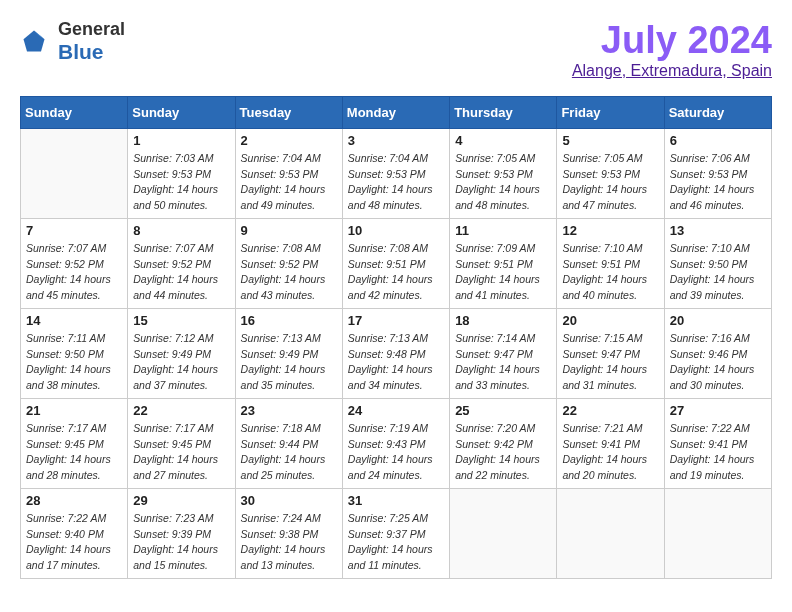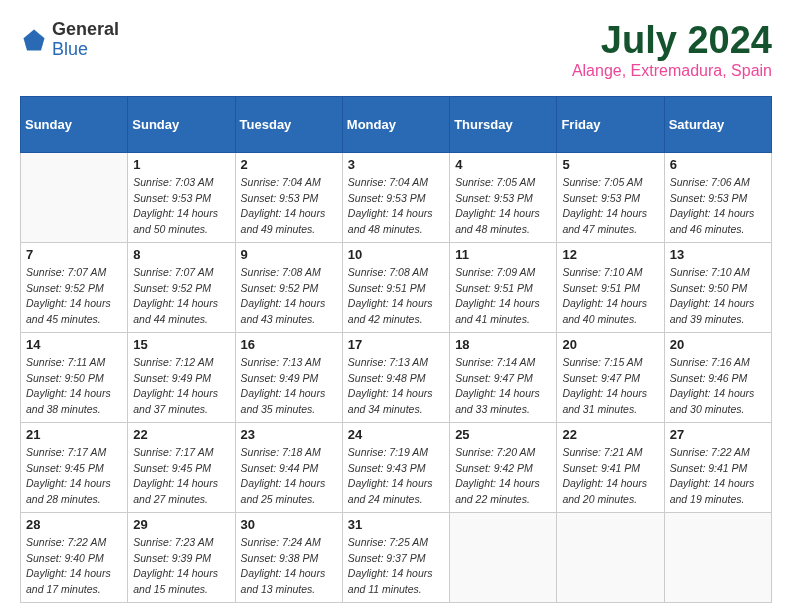--- a/index.html
+++ b/index.html
@@ -12,65 +12,66 @@
     }
     .header {
       display: flex;
       justify-content: space-between;
       align-items: flex-start;
       margin-bottom: 16px;
     }
     .logo {
       display: flex;
       align-items: center;
-      gap: 4px;
+      gap: 10px;
     }
     .logo-text {
       display: flex;
       flex-direction: column;
       line-height: 1.1;
     }
     .logo-general {
       font-size: 18px;
       font-weight: bold;
       color: #333;
     }
     .logo-blue {
-      font-size: 18px;
-      font-weight: normal;
+      font-size: 21px;
+      font-weight: bold;
       color: #2a6ab5;
     }
     .logo-icon {
       width: 28px;
       height: 28px;
     }
     .title-block {
       text-align: right;
     }
     .title-month {
       font-size: 38px;
       font-weight: bold;
-      color: #14532d;
+      color: #8b5cf6;
       line-height: 1.1;
     }
     .title-location {
       font-size: 16px;
-      color: #ec4899;
+      color: #4c1d95;
+      text-decoration: underline;
     }
     .calendar {
       width: 100%;
       border-collapse: collapse;
       border: 1px solid #ccc;
     }
     .calendar th {
       background: #2a6ab5;
       color: #fff;
       font-size: 13px;
       font-weight: bold;
-      padding: 20px 4px;
+      padding: 8px 4px;
       text-align: left;
       border: 1px solid #1e57a0;
     }
     .calendar td {
       vertical-align: top;
       border: 1px solid #ccc;
       padding: 4px 5px;
       width: calc(100% / 7);
       min-height: 80px;
       font-size: 11px;

